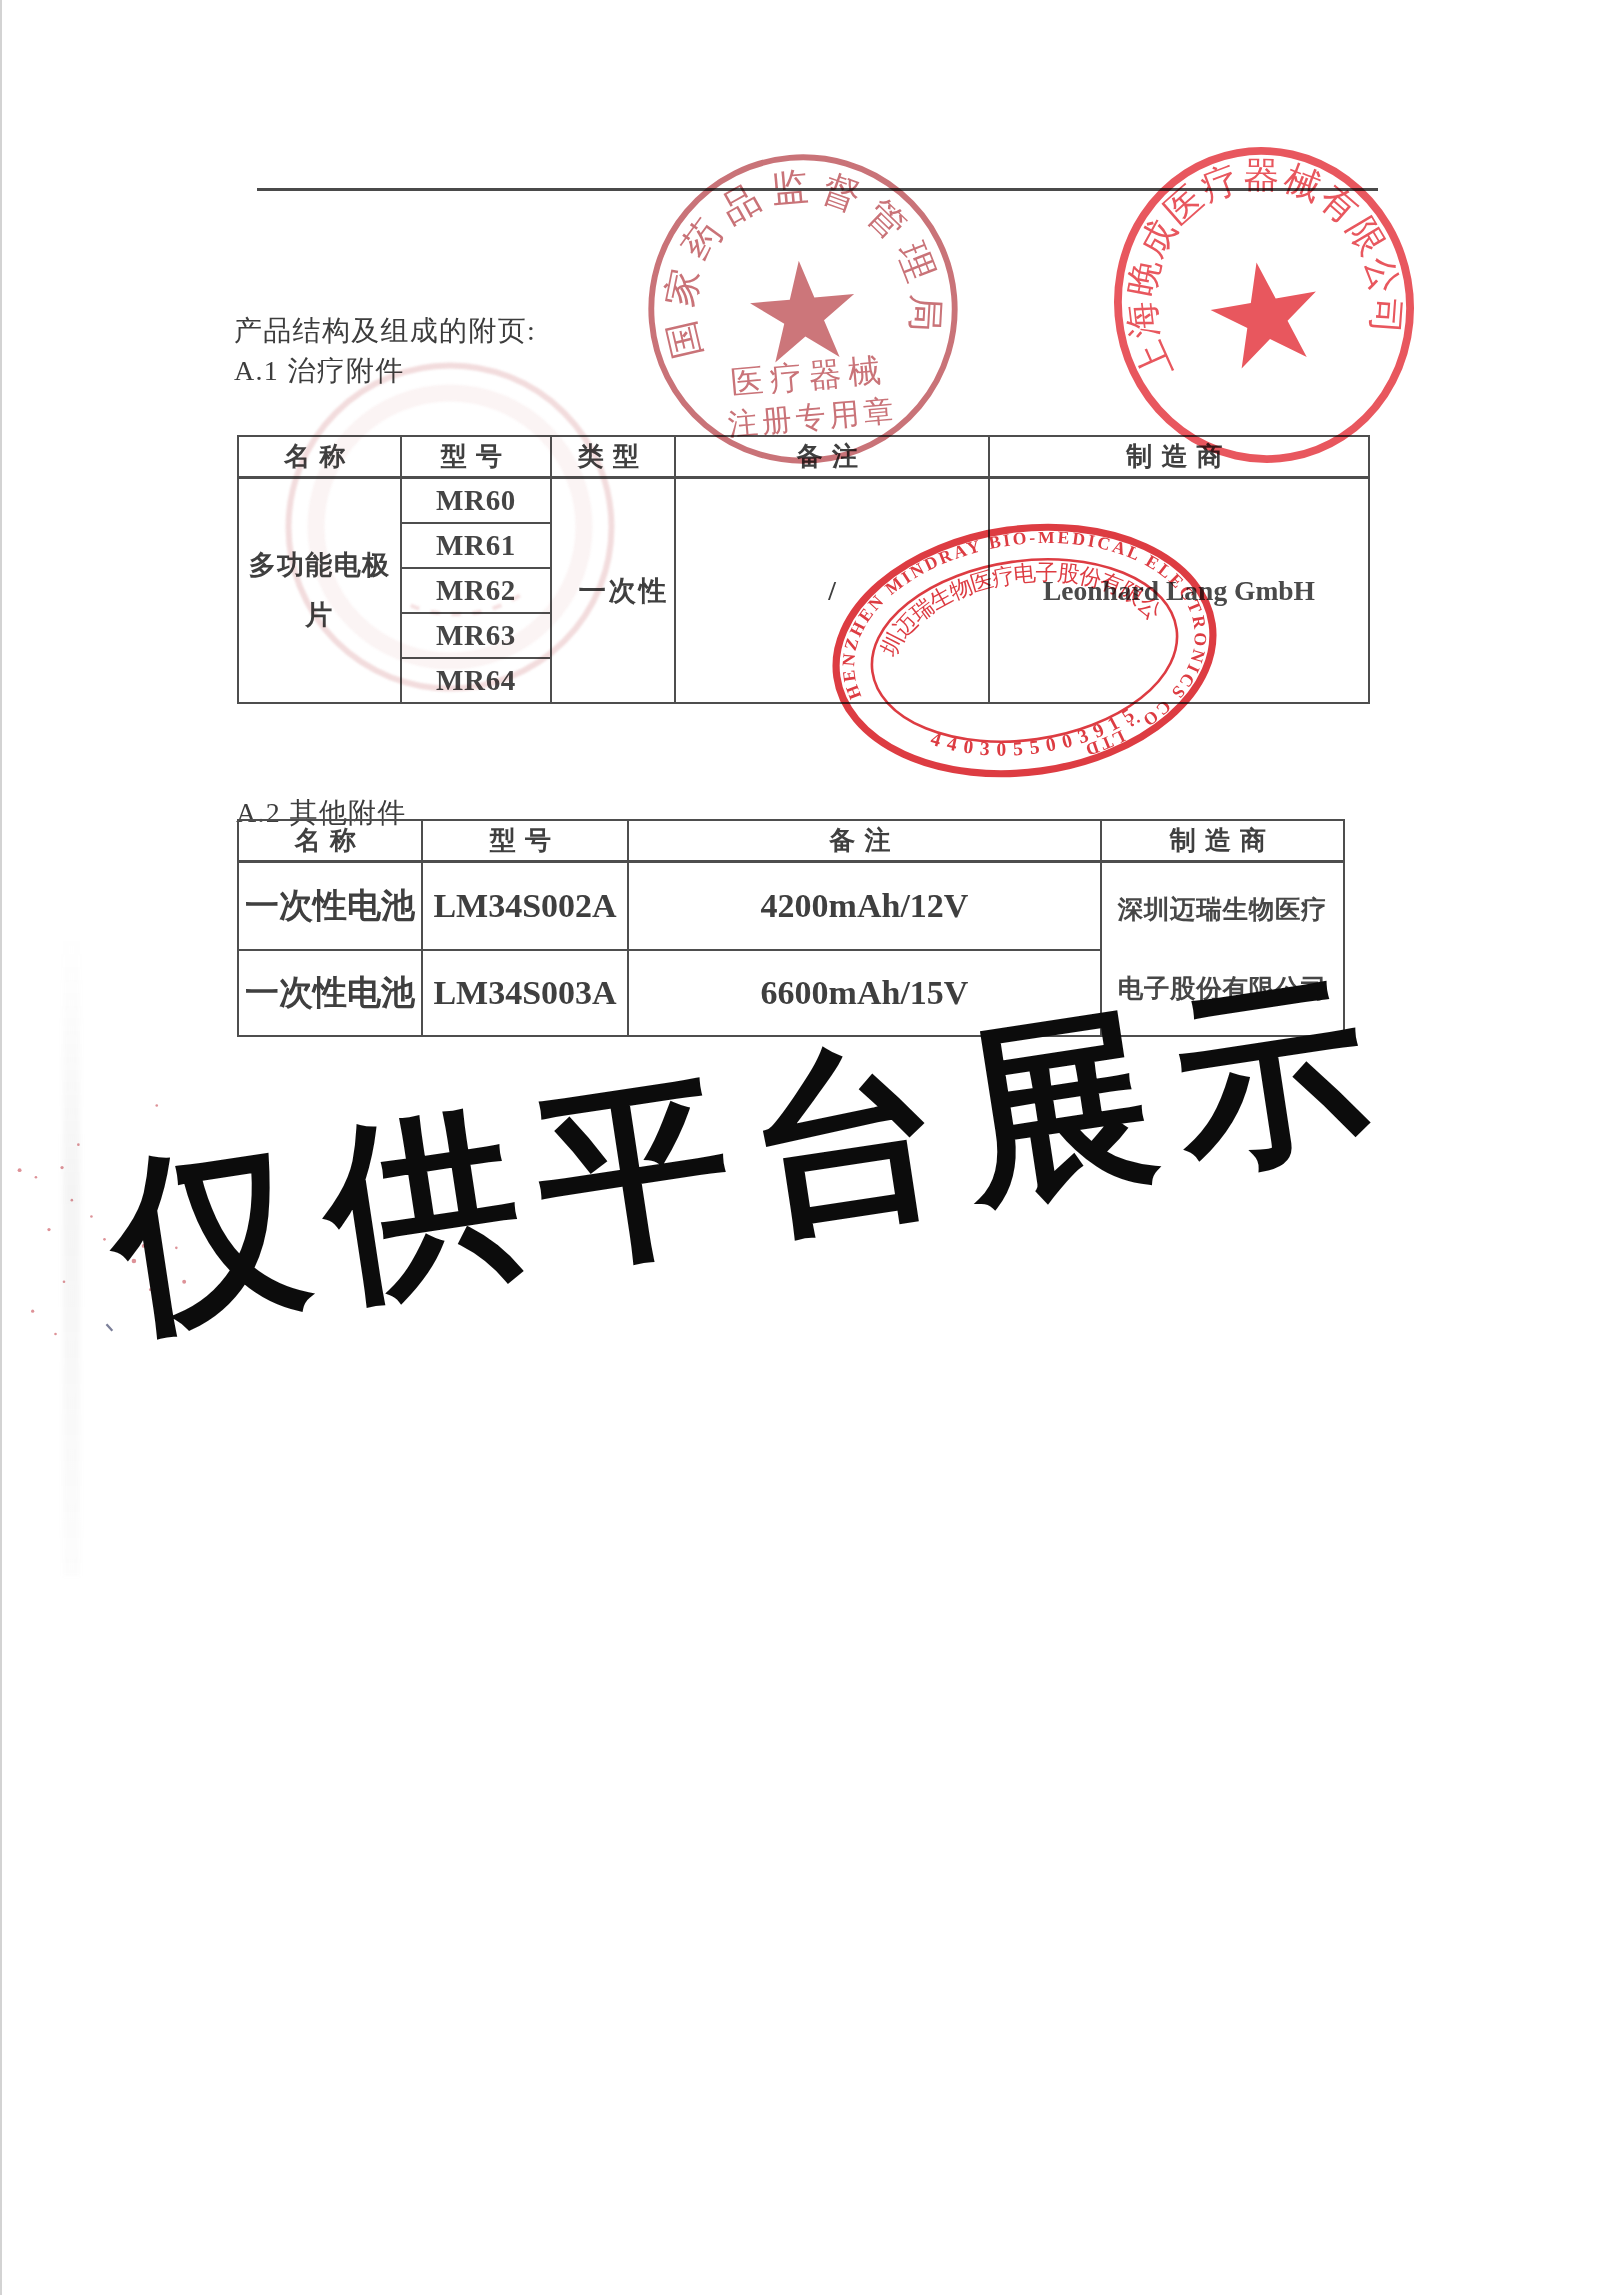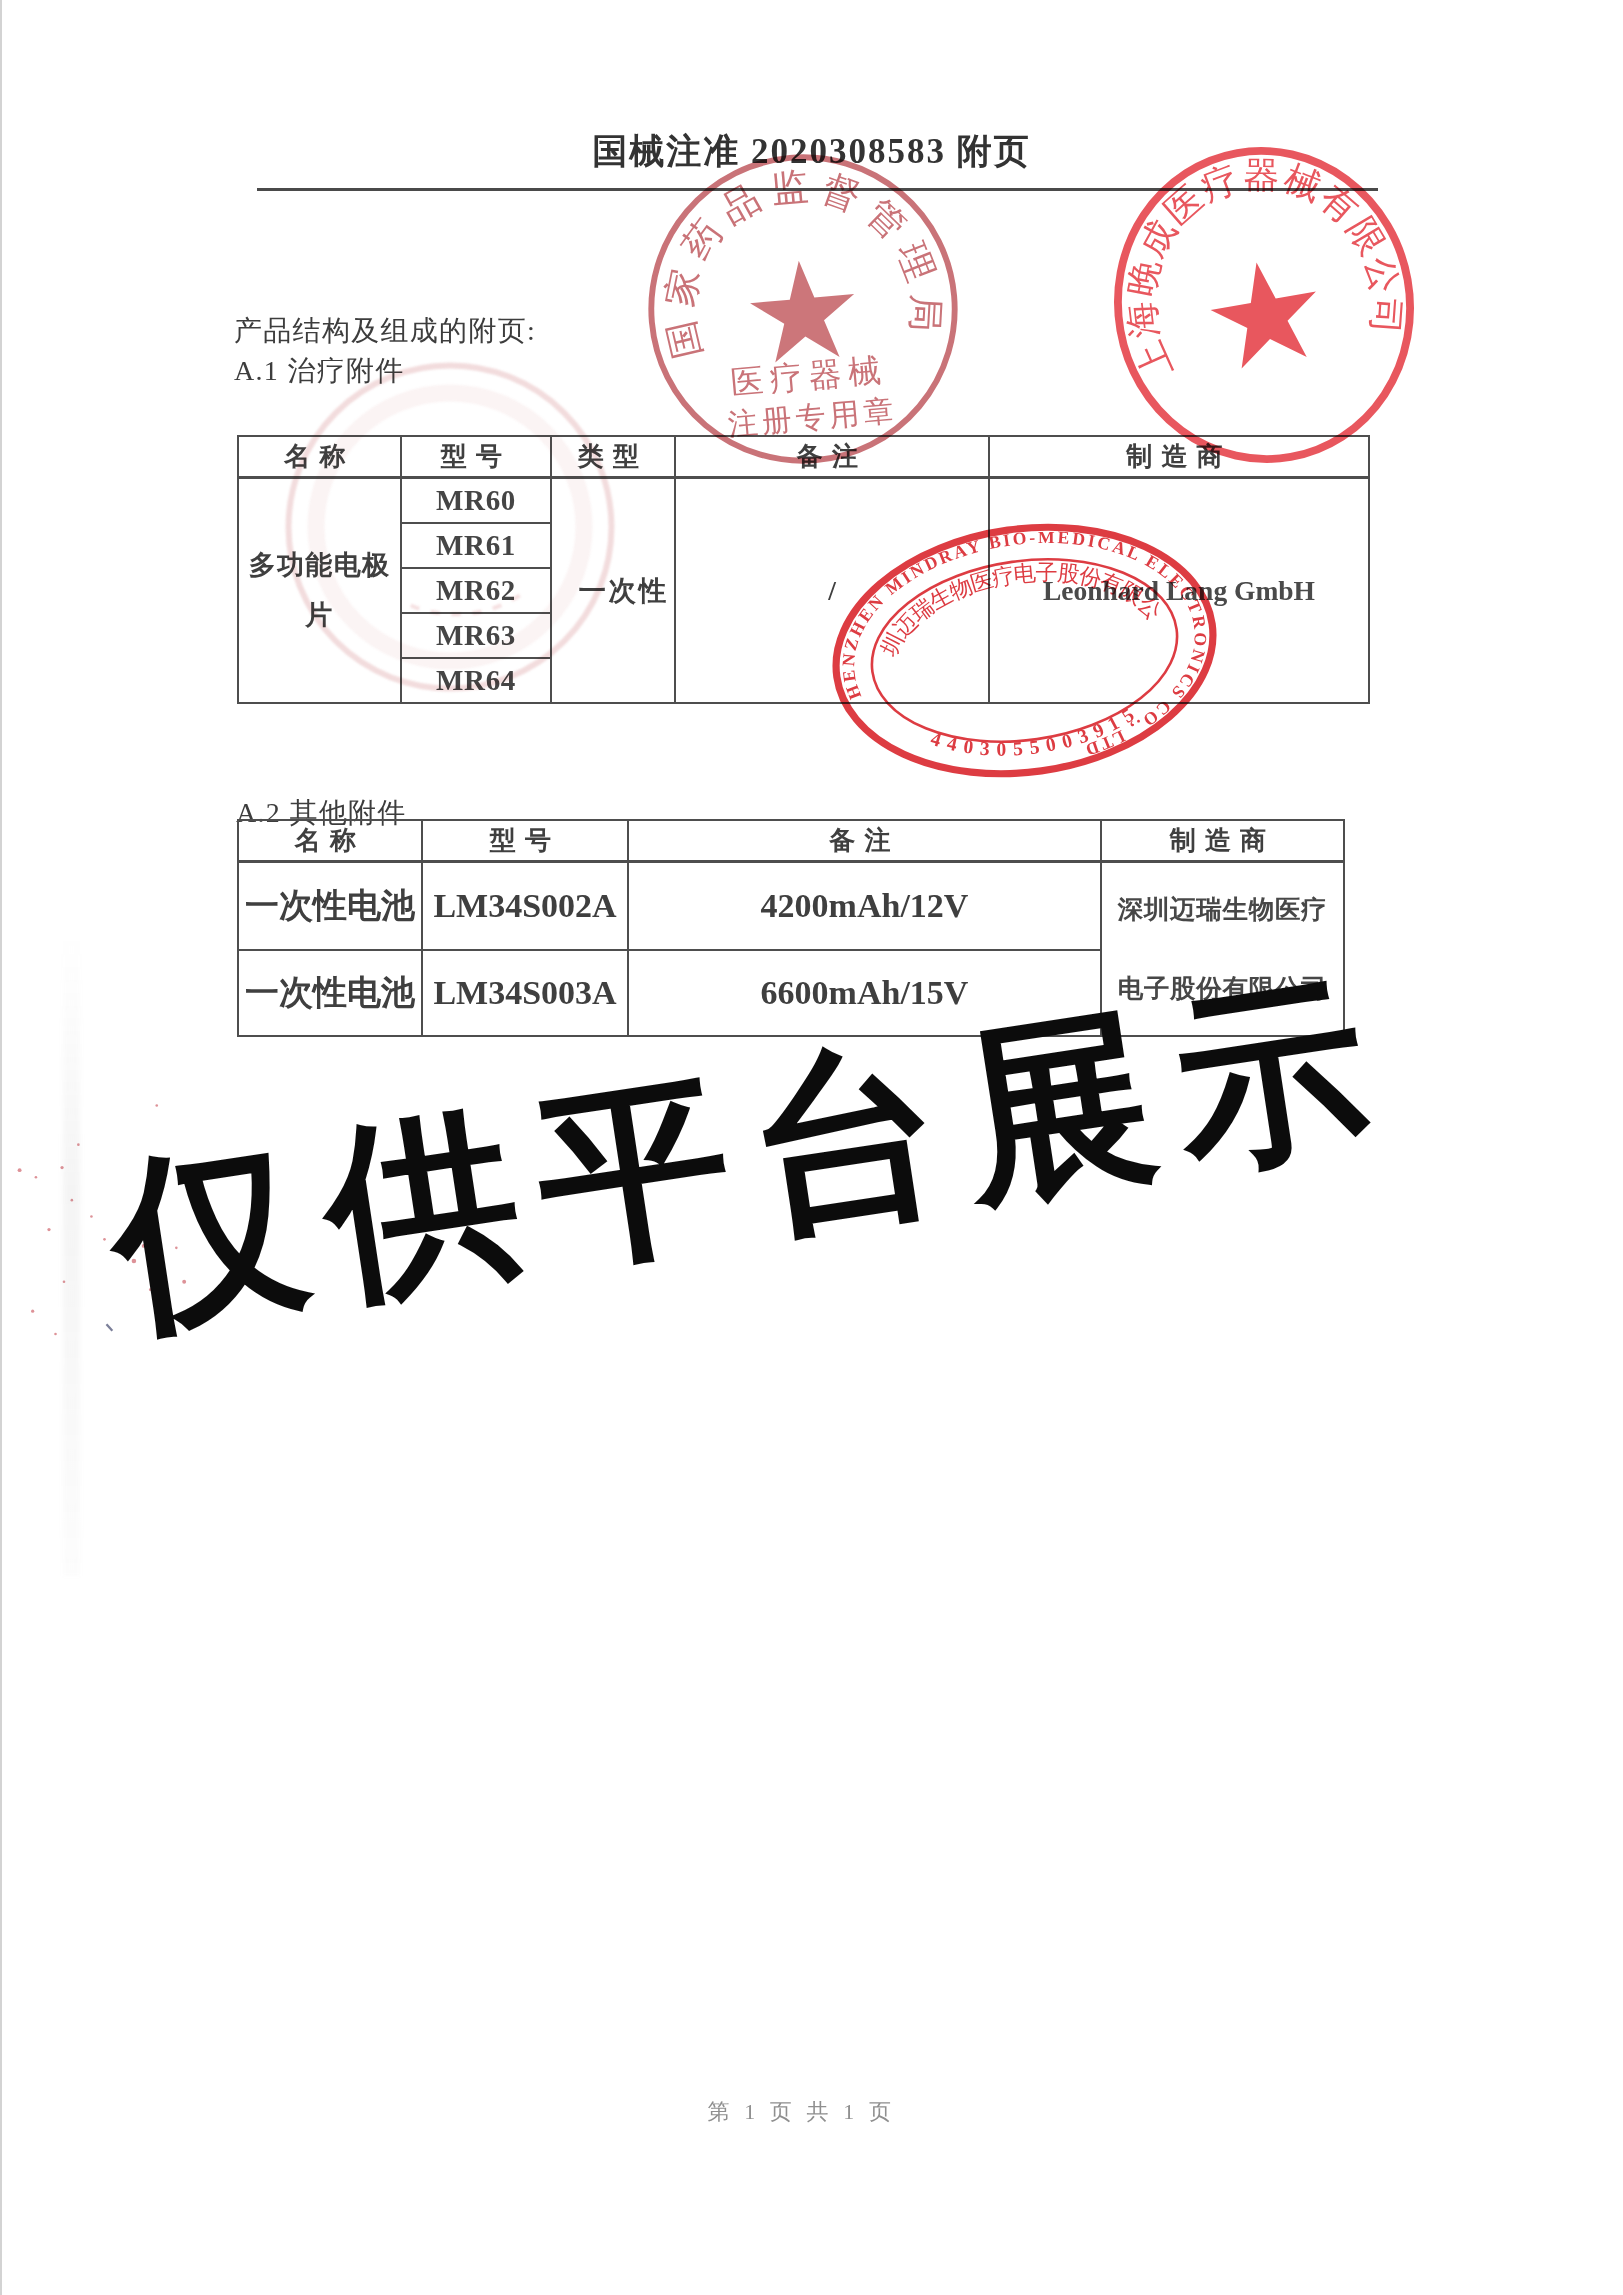--- a/index.html
+++ b/index.html
@@ -75,21 +75,20 @@
     white-space:nowrap;
     z-index:50;
   }
   svg text{font-family:"Liberation Serif","DejaVu Serif",serif;}
 </style>
 </head>
 <body>
 
 <div class="page">
 
-  <div class="abs doc-title">国械注准 2020308583 附页</div>
   <div class="abs title-underline"></div>
 
   <div class="abs intro-line">产品结构及组成的附页:</div>
   <div class="abs section-label a1">A.1 治疗附件</div>
 
   <table class="abs doc t1">
     <colgroup>
       <col style="width:163px">
         <col style="width:150px">
         <col style="width:124px">
@@ -230,18 +229,17 @@
         <circle cx="120" cy="100" r="2"></circle>
       <circle cx="240" cy="40" r="2"></circle>
         <circle cx="282" cy="310" r="3"></circle>
         <circle cx="290" cy="368" r="2.5"></circle>
     </g>
     <line x1="163" y1="375" x2="172" y2="385" stroke="#5b6080" stroke-width="3.5" opacity="0.8"></line>
   </svg>
   <div class="abs edge-line"></div>
   <div class="abs streak"></div>
 
-  <div class="abs footer-line">第 1 页  共 1 页</div>
 
   <div class="abs watermark">仅供平台展示</div>
 
 </div>
 
 
 </body></html>

